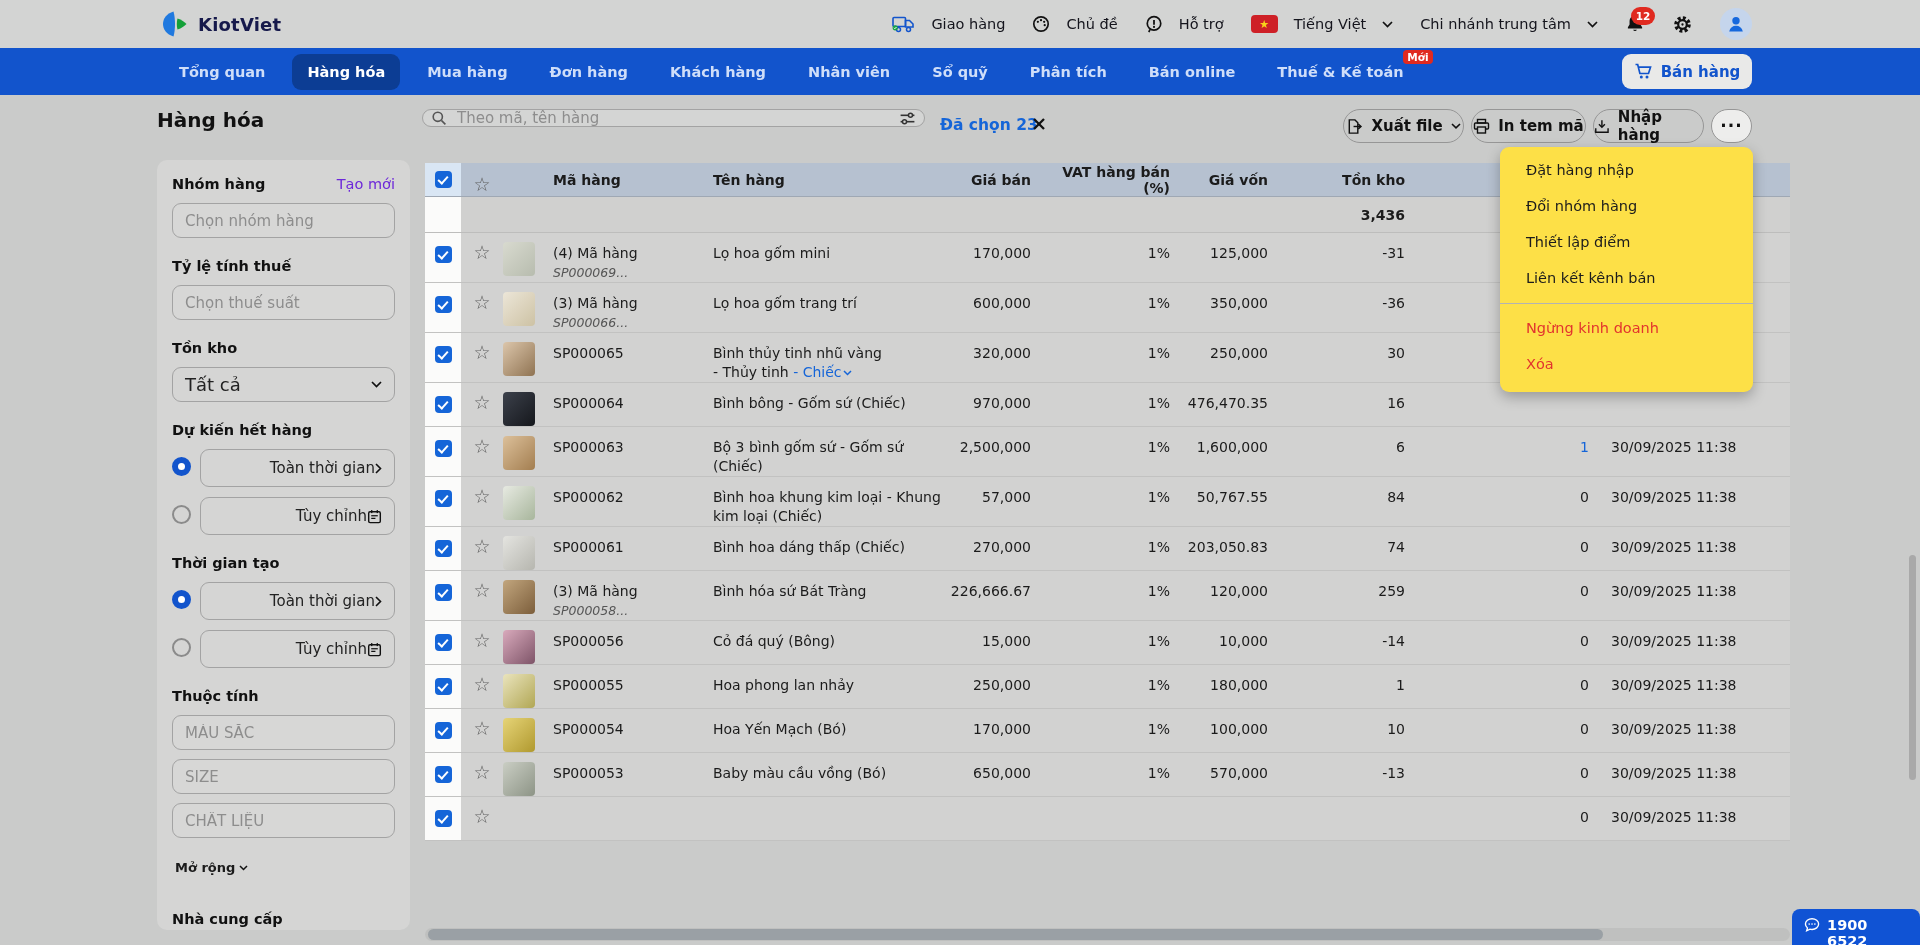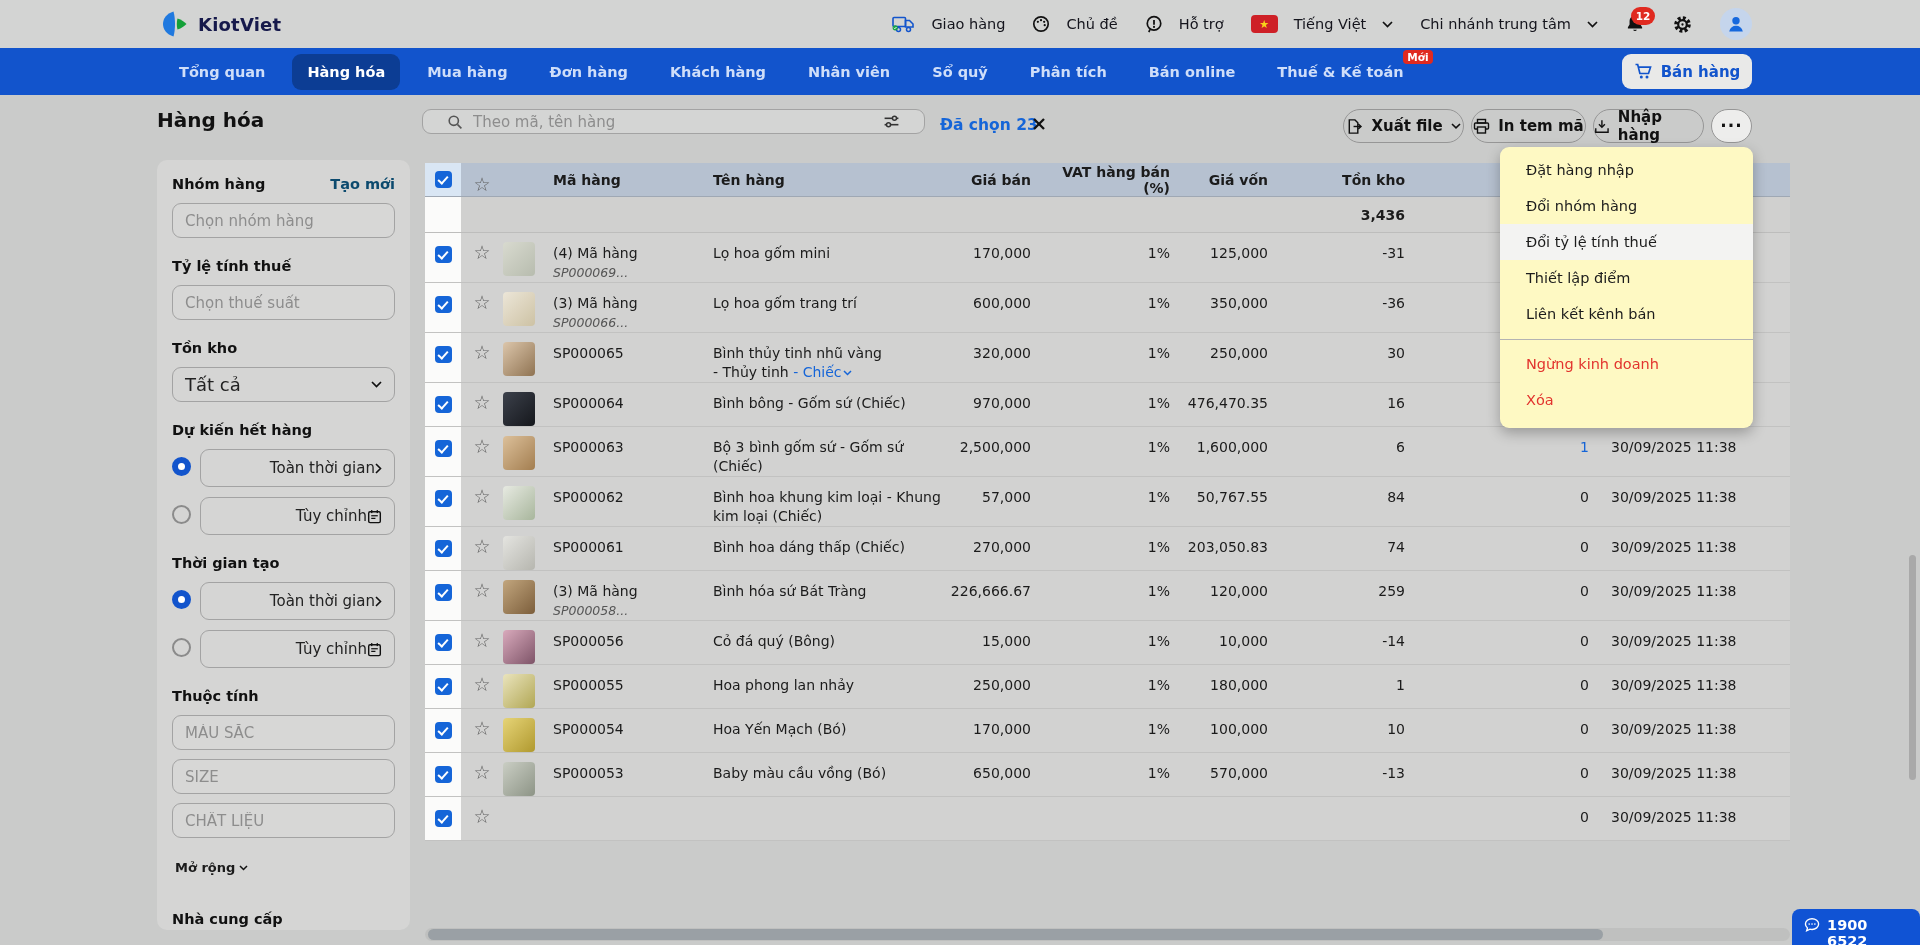--- a/index.html
+++ b/index.html
@@ -23,35 +23,35 @@
 .nav-item.active{background:#0c3d94;color:#fff}
 .nav-badge{position:absolute;top:-4px;right:-14px;background:#e02a20;color:#fff;font-size:10.5px;font-weight:bold;
   padding:1px 4px;border-radius:4px}
 .nav-badge:empty{display:none}
 .sell-btn{position:absolute;right:168px;top:6px;width:130px;height:35px;background:#e9e9e8;border-radius:9px;
   display:flex;align-items:center;justify-content:center;gap:9px;color:#1254cc;font-size:15px;font-weight:bold;cursor:pointer}
 
 .content{position:absolute;left:0;top:95px;width:1920px;height:850px;background:#cacbca}
 .page-title{position:absolute;left:157px;top:13px;font-size:20px;font-weight:bold;color:#111}
 
-.search{position:absolute;left:422px;top:14px;width:503px;height:25px;border:1.4px solid #a3a3a3;border-radius:9px;
-  background:#d4d5d4;display:flex;align-items:center;padding:0 24px;box-sizing:border-box}
+.search{position:absolute;left:422px;top:14px;width:503px;height:18px;border:1.4px solid #a3a3a3;border-radius:9px;
+  background:#d4d5d4;display:flex;padding:0 8px;box-sizing:border-box}
 .search input{flex:1;border:none;outline:none;background:transparent;font-size:15px;color:#333;margin-left:8px;font-family:inherit}
 .search input::placeholder{color:#8d8d8d}
 .chip{position:absolute;left:940px;top:21px;color:#1565d8;font-size:15.5px;font-weight:bold;cursor:pointer}
 .chip-x{position:absolute;left:1032px;top:22px;cursor:pointer}
 .tbtn{position:absolute;top:14px;height:34px;border:1.4px solid #969696;border-radius:17px;box-sizing:border-box;
   display:flex;align-items:center;justify-content:center;gap:8px;font-size:15px;font-weight:600;color:#111;cursor:pointer;background:transparent}
 .tbtn.lit{background:#ededec}
 
 .sidebar{position:absolute;left:157px;top:65px;width:253px;height:770px;background:#d5d5d4;border-radius:10px;
   padding:14px 15px;box-sizing:border-box;overflow:hidden}
 .sec-head{display:flex;justify-content:space-between;align-items:center;margin:20px 0 11px;font-size:14.5px;font-weight:bold;color:#111}
 .sec-head:first-child{margin-top:2px}
-.mklink{color:#0c4a6e;font-weight:bold;font-size:14.5px;cursor:pointer}
+.mklink{color:#6d28d9;font-weight:normal;font-size:14.5px;cursor:pointer}
 .s-input{width:100%;height:35px;border:1.4px solid #a3a3a3;border-radius:9px;background:#d7d7d6;box-sizing:border-box;
   padding:0 12px;font-size:15px;color:#333;outline:none;font-family:inherit}
 .s-input::placeholder{color:#8d8d8d}
 .s-select{width:100%;height:35px;border:1.4px solid #a3a3a3;border-radius:9px;box-sizing:border-box;display:flex;
   align-items:center;justify-content:space-between;padding:0 12px;font-size:18px;color:#222;cursor:pointer}
 .radio-row{display:flex;gap:9px;margin-bottom:10px;align-items:flex-start}
 .radio{width:19px;height:19px;border-radius:50%;border:2px solid #8b8b8b;box-sizing:border-box;flex:none;margin-top:8px;cursor:pointer}
 .radio.on{border:6px solid #1254cc;background:#fff}
 .opt-box{flex:1;border:1.4px solid #a3a3a3;border-radius:9px;height:36px;display:flex;align-items:center;
   justify-content:flex-end;padding:0 12px;font-size:15px;color:#222;cursor:pointer}
@@ -76,21 +76,21 @@
 .sub-plain:empty{display:none}
 .sub-link{color:#1565d8;cursor:pointer}
 .sub-link:empty{display:none}
 .sub-link:empty ~ .mini-chev{display:none}
 .mini-chev{display:inline-block;vertical-align:1px;margin-left:2px}
 .c-date{padding-left:22px}
 .total-row{background:#d0d0cf;height:35px;border-bottom:1px solid #bdbdbc;align-items:center;font-weight:bold;font-size:14px}
 .cbx{width:17px;height:17px;background:#1565d8;border-radius:4px;position:relative;cursor:pointer;flex:none}
 .cbx::after{content:"";position:absolute;left:5.5px;top:2.5px;width:4px;height:8px;border:solid #fff;border-width:0 2px 2px 0;transform:rotate(42deg)}
 
-.menu{position:absolute;left:1500px;top:52px;width:253px;background:#fef9c3;border-radius:9px;
+.menu{position:absolute;left:1500px;top:52px;width:253px;background:#fde047;border-radius:9px;
   box-shadow:0 5px 14px rgba(0,0,0,.28);padding:5px 0 10px;z-index:50}
 .menu-item{padding:10px 10px 10px 26px;font-size:14.5px;color:#1c1c1c;cursor:pointer}
 .menu-item.highlighted{background:#f3f3f2}
 .menu-divider{border-top:1px solid #b3b3b2;margin:7px 0 6px}
 .menu-item.danger{color:#e2342e}
 
 .hsb-track{position:absolute;left:425px;top:833px;width:1365px;height:13px;background:rgba(0,0,0,.05);border-radius:7px;z-index:40}
 .hsb-thumb{position:absolute;left:3px;top:1px;width:1175px;height:11px;background:#9aa0a5;border-radius:6px;cursor:pointer}
 .vsb{position:absolute;right:4px;top:460px;width:7px;height:225px;background:#a9a9a9;border-radius:4px;z-index:40;cursor:pointer}
 .chat-btn{position:absolute;left:1792px;top:814px;height:31px;padding:8px 12px;background:#1053d4;border-radius:8px;
@@ -760,23 +760,20 @@
     <div>
 
         <div class="menu-item">
           <span>Đặt hàng nhập</span>
         </div>
 
         <div class="menu-item">
           <span>Đổi nhóm hàng</span>
         </div>
 
-        <div class="menu-item highlighted">
-          <span>Đổi tỷ lệ tính thuế</span>
-        </div>
 
         <div class="menu-item">
           <span>Thiết lập điểm</span>
         </div>
 
         <div class="menu-item">
           <span>Liên kết kênh bán</span>
         </div>
       </div>
     <div class="menu-divider"></div>

